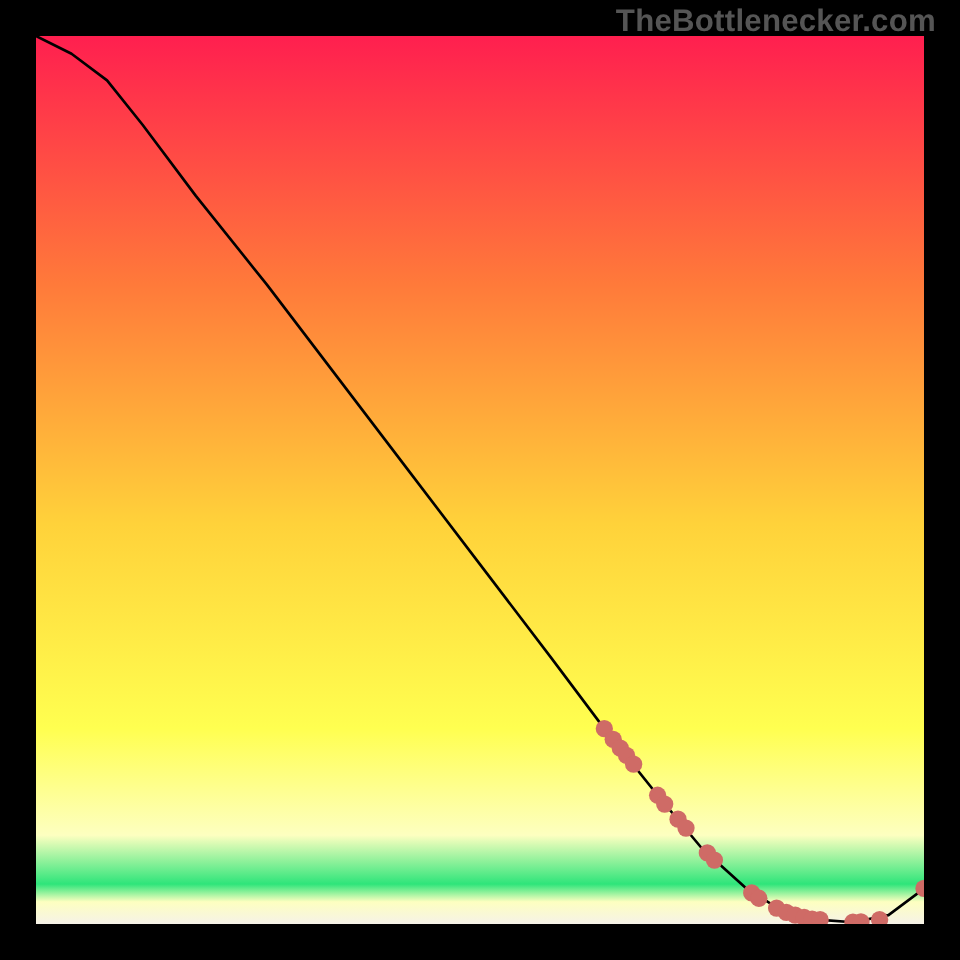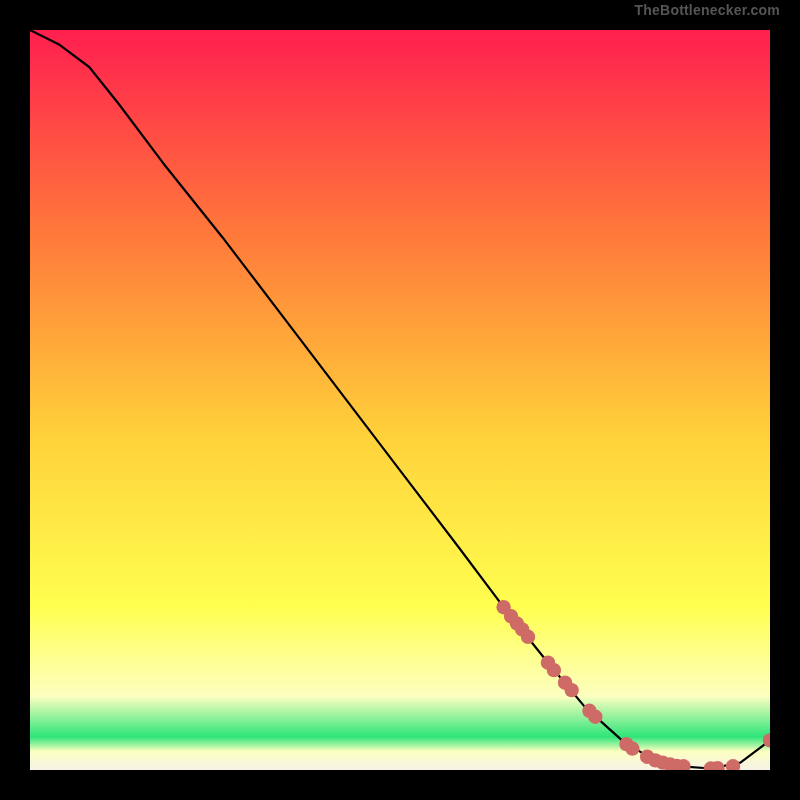--- a/index.html
+++ b/index.html
@@ -15,21 +15,21 @@
     position: relative;
     width: 800px;
     height: 800px;
     background: #000;
   }
   .watermark {
     position: absolute;
     top: 2px;
     right: 20px;
     color: #555;
-    font-size: 14px;
+    font-size: 26px;
     font-weight: 600;
     letter-spacing: 0.2px;
     z-index: 10;
   }
   .plot-wrap {
     position: absolute;
     left: 30px;
     top: 30px;
     width: 740px;
     height: 740px;

